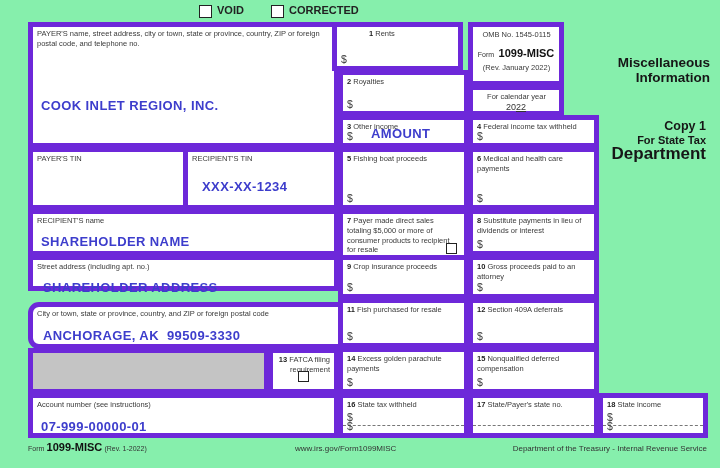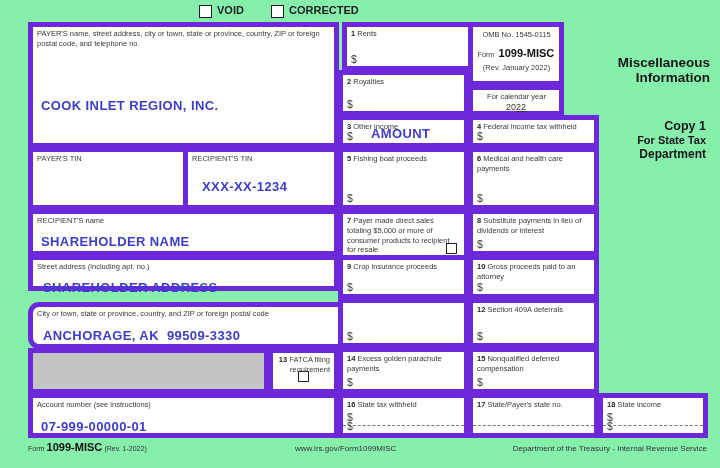--- a/index.html
+++ b/index.html
@@ -71,21 +71,21 @@
   <div class="box" style="left:268px;top:348px;width:71px;height:46px;">
     <div class="lbl" style="text-align:right;padding-right:4px;"><span class="num">13</span> <span>FATCA filing requirement</span></div>
     <div style="position:absolute;left:0;right:0;bottom:4px;text-align:center;"><span class="cb"></span></div>
   </div>
 
   <div class="box" style="left:28px;top:393px;width:311px;height:45px;">
     <div class="lbl">Account number (see instructions)</div>
     <div class="blue" style="position:absolute;left:8px;top:21px;">07-999-00000-01</div>
   </div>
 
-  <div class="box" style="left:342px;top:22px;width:131px;height:49px;">
+  <div class="box" style="left:332px;top:22px;width:131px;height:49px;padding-left:28px;">
     <div class="lbl"><span class="num">1</span> <span>Rents</span></div>
     <div class="dollar">$</div>
   </div>
   <div class="box" style="left:338px;top:70px;width:131px;height:46px;">
     <div class="lbl"><span class="num">2</span> <span>Royalties</span></div>
     <div class="dollar">$</div>
   </div>
 
   <div class="box" style="left:468px;top:22px;width:96px;height:64px;text-align:center;">
     <div class="lbl" style="padding-top:3px;">OMB No. 1545-0115</div>
@@ -128,20 +128,21 @@
   <div class="box" style="left:338px;top:255px;width:131px;height:44px;">
     <div class="lbl"><span class="num">9</span> <span>Crop insurance proceeds</span></div>
     <div class="dollar">$</div>
   </div>
   <div class="box" style="left:468px;top:255px;width:131px;height:44px;">
     <div class="lbl"><span class="num">10</span> <span>Gross proceeds paid to an attorney</span></div>
     <div class="dollar">$</div>
   </div>
 
   <div class="box" style="left:338px;top:298px;width:131px;height:50px;">
+    <div class="lbl"><span class="num">11</span> <span>Fish purchased for resale</span></div>
     <div class="dollar">$</div>
   </div>
   <div class="box" style="left:468px;top:298px;width:131px;height:50px;">
     <div class="lbl"><span class="num">12</span> <span>Section 409A deferrals</span></div>
     <div class="dollar">$</div>
   </div>
 
   <div class="box" style="left:338px;top:347px;width:131px;height:47px;">
     <div class="lbl"><span class="num">14</span> <span>Excess golden parachute payments</span></div>
     <div class="dollar">$</div>
@@ -168,21 +169,21 @@
     <div class="dollar">$</div>
   </div>
 
   <div class="hdr" style="right:10px;top:55px;font-size:13.5px;line-height:15px;">
     <div>Miscellaneous</div>
     <div>Information</div>
   </div>
   <div class="hdr" style="right:14px;top:119px;font-size:12.5px;line-height:14px;">
     <div>Copy 1</div>
     <div style="font-size:11px;">For State Tax</div>
-    <div style="font-size:12px;margin-left:28px;">Department</div>
+    <div style="font-size:17px;margin-left:28px;">Department</div>
   </div>
 
   <div class="footer-txt" style="left:28px;top:441px;">
     <span class="smallcap">Form</span> <span class="formname">1099-MISC</span> <span class="smallcap">(Rev. 1-2022)</span>
   </div>
   <div class="footer-txt" style="left:295px;top:444px;">www.irs.gov/Form1099MISC</div>
   <div class="footer-txt" style="right:13px;top:444px;">Department of the Treasury - Internal Revenue Service</div>
 
 </div>
 

